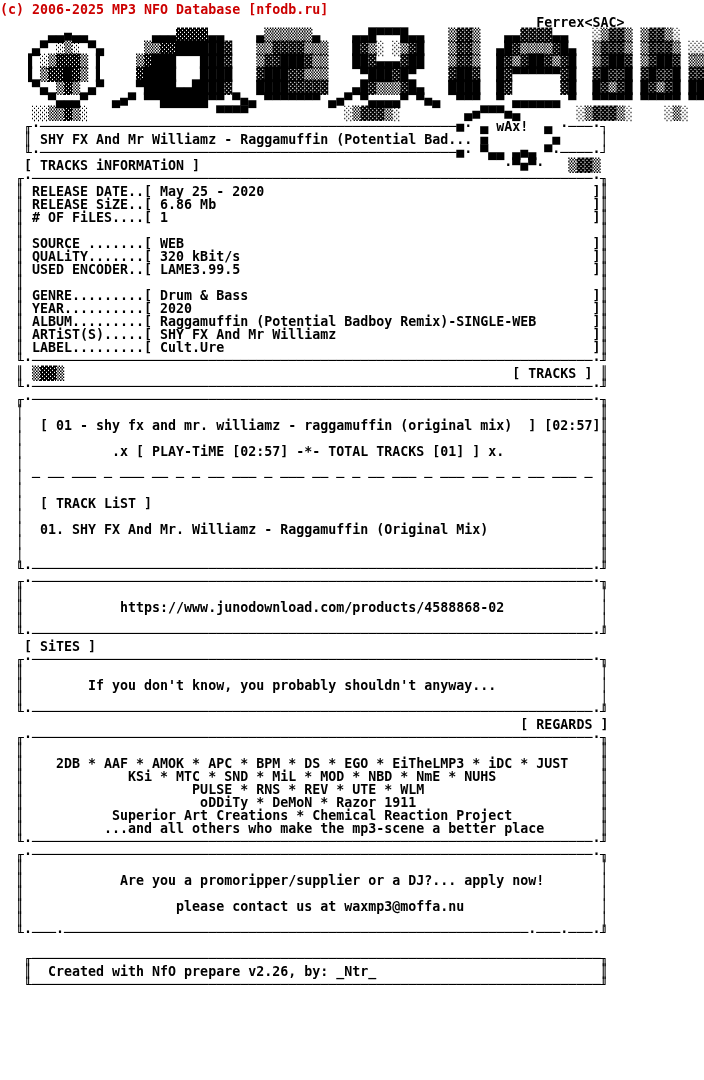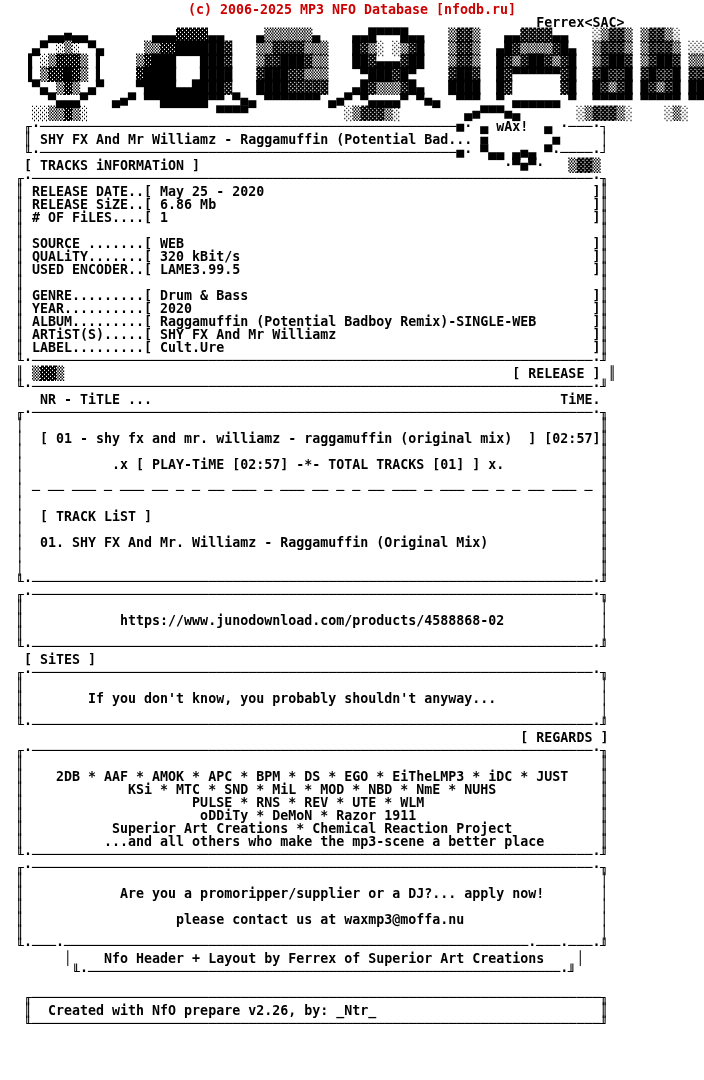--- a/index.html
+++ b/index.html
@@ -18,21 +18,21 @@
   }
   pre{
     margin:0;
     font:inherit;
     white-space:pre;
   }
   .red-header{
     color:#cc0000;
     width:704px;
     margin-left:-16px;
-    text-align:center;
+    text-align:left;
   }
 </style>
 </head>
 <body>
 
 <div id="nfo-root">
 
   <div class="red-header">(c) 2006-2025 MP3 NFO Database [nfodb.ru]</div>
 
   <pre>                                                                 Ferrex&lt;SAC&gt;</pre>
@@ -61,24 +61,23 @@
 ║ QUALiTY.......[ 320 kBit/s                                            ]║
 ║ USED ENCODER..[ LAME3.99.5                                            ]║
 ║                                                                        ║
 ║ GENRE.........[ Drum &amp; Bass                                           ]║
 ║ YEAR..........[ 2020                                                  ]║
 ║ ALBUM.........[ Raggamuffin (Potential Badboy Remix)-SINGLE-WEB       ]║
 ║ ARTiST(S).....[ SHY FX And Mr Williamz                                ]║
 ║ LABEL.........[ Cult.Ure                                              ]║
 ╙·──────────────────────────────────────────────────────────────────────·╜</pre>
 
-  <pre>║ ▒▓▓▒                                                        [ RELEASE ] ║
+  <pre>║ ▒▓▓▒                                                        [ TRACKS ] ║
 ╙·──────────────────────────────────────────────────────────────────────·╜</pre>
 
-  <pre>   NR - TiTLE ...                                                   TiME.</pre>
 
   <pre>╓·──────────────────────────────────────────────────────────────────────·╖
 │                                                                        ║
 │  [ 01 - shy fx and mr. williamz - raggamuffin (original mix)  ] [02:57]║
 │                                                                        ║
 │           .x [ PLAY-TiME [02:57] -*- TOTAL TRACKS [01] ] x.            ║
 │                                                                        ║
 │ ─ ── ─── ─ ─── ── ─ ─ ── ─── ─ ─── ── ─ ─ ── ─── ─ ─── ── ─ ─ ── ─── ─ ║
 │                                                                        ║
 │  [ TRACK LiST ]                                                        ║
@@ -117,22 +116,20 @@
 
 
   <pre>╓·──────────────────────────────────────────────────────────────────────·╖
 ║                                                                        │
 ║            Are you a promoripper/supplier or a DJ?... apply now!       │
 ║                                                                        │
 ║                   please contact us at waxmp3@moffa.nu                 │
 ║                                                                        │
 ╙·───·──────────────────────────────────────────────────────────·───·───·╜</pre>
 
-  <pre>      │    Nfo Header + Layout by Ferrex of Superior Art Creations    │
-       ╙·───────────────────────────────────────────────────────────·╜</pre>
 
   <pre> </pre>
 
   <pre> ╓───────────────────────────────────────────────────────────────────────╖
  ║  Created with NfO prepare v2.26, by: _Ntr_                            ║
  ╙───────────────────────────────────────────────────────────────────────╜</pre>
 
 </div>
 
 </body></html>

